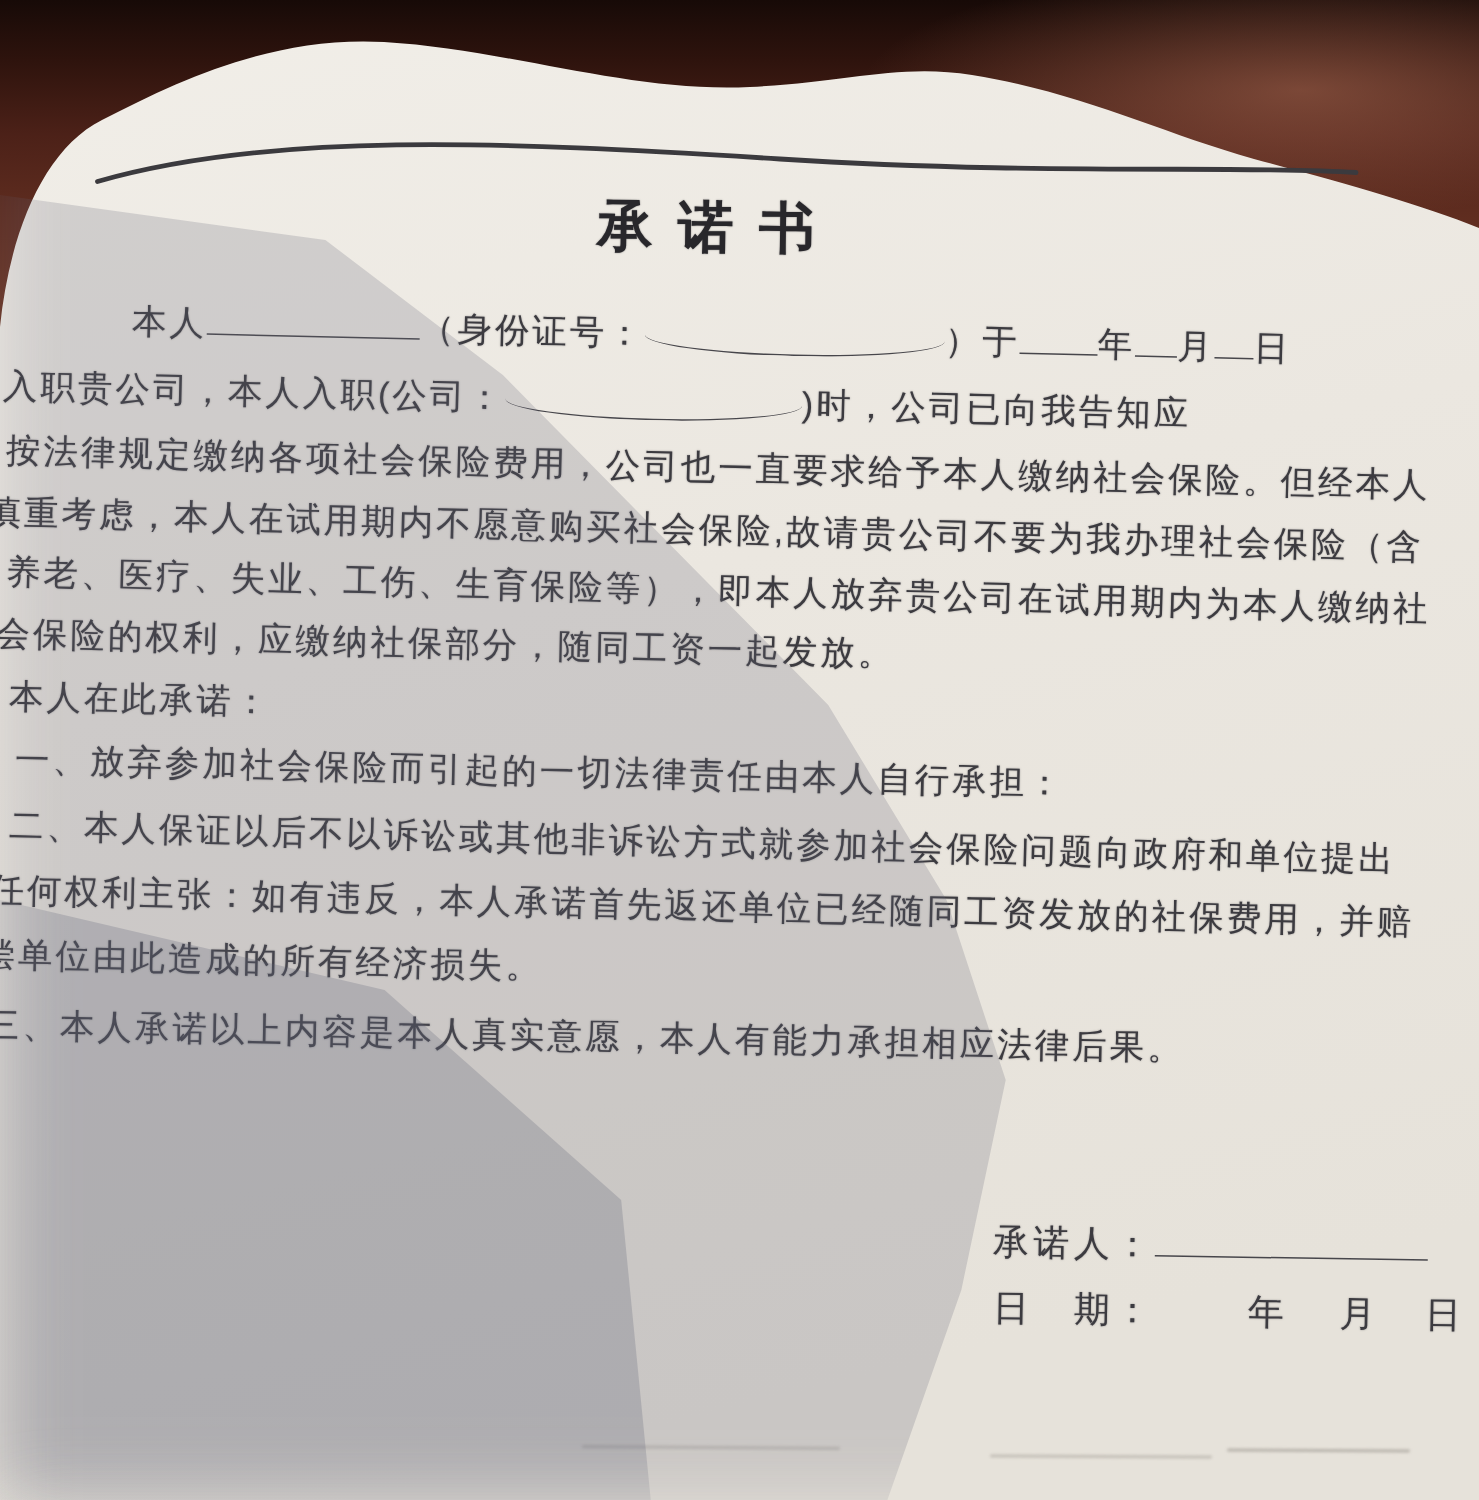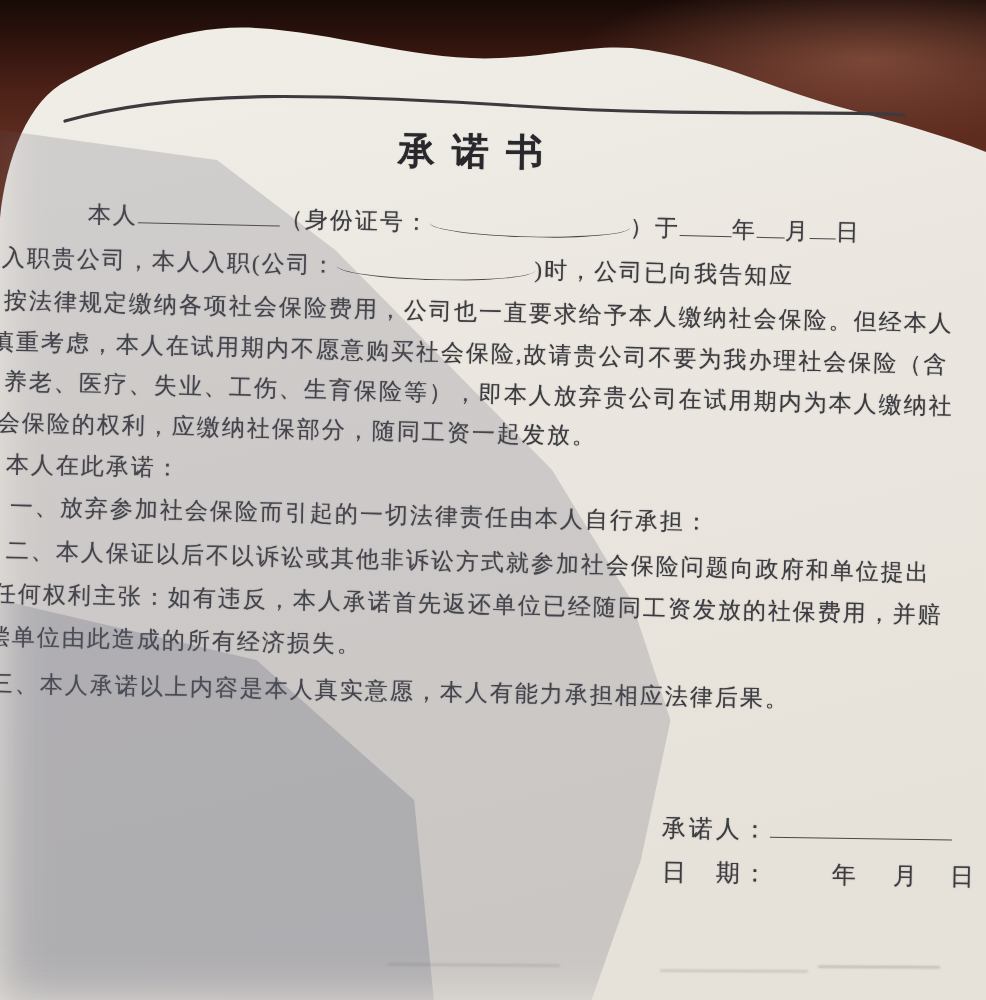--- a/index.html
+++ b/index.html
@@ -1,18 +1,18 @@
 <!DOCTYPE html>
 <html><head>
 <meta charset="utf-8">
 <style>
   html,body{margin:0;padding:0;background:#111;}
   .stage{
     position:relative;width:986px;height:1000px;overflow:hidden;
-    font-family:Liberation Serif, serif;
+    font-family:Liberation Sans, sans-serif;
     background:
       radial-gradient(ellipse 420px 120px at 88% 6%, rgba(176,110,86,0.55), rgba(176,110,86,0) 70%),
       linear-gradient(180deg,#170a07 0%, #2e130d 4%, #4c2118 9%, #5e2c1f 14%, #6b3626 20%, #744030 30%, #7a4734 45%, #7a4734 100%);
   }
   .paper-svg{position:absolute;left:0;top:0;}
   .tline{
     position:absolute;white-space:nowrap;color:#3c3b40;
     font-size:23px;letter-spacing:2px;transform-origin:left center;
     text-shadow:0 0 1.2px rgba(60,59,64,0.55);
   }

